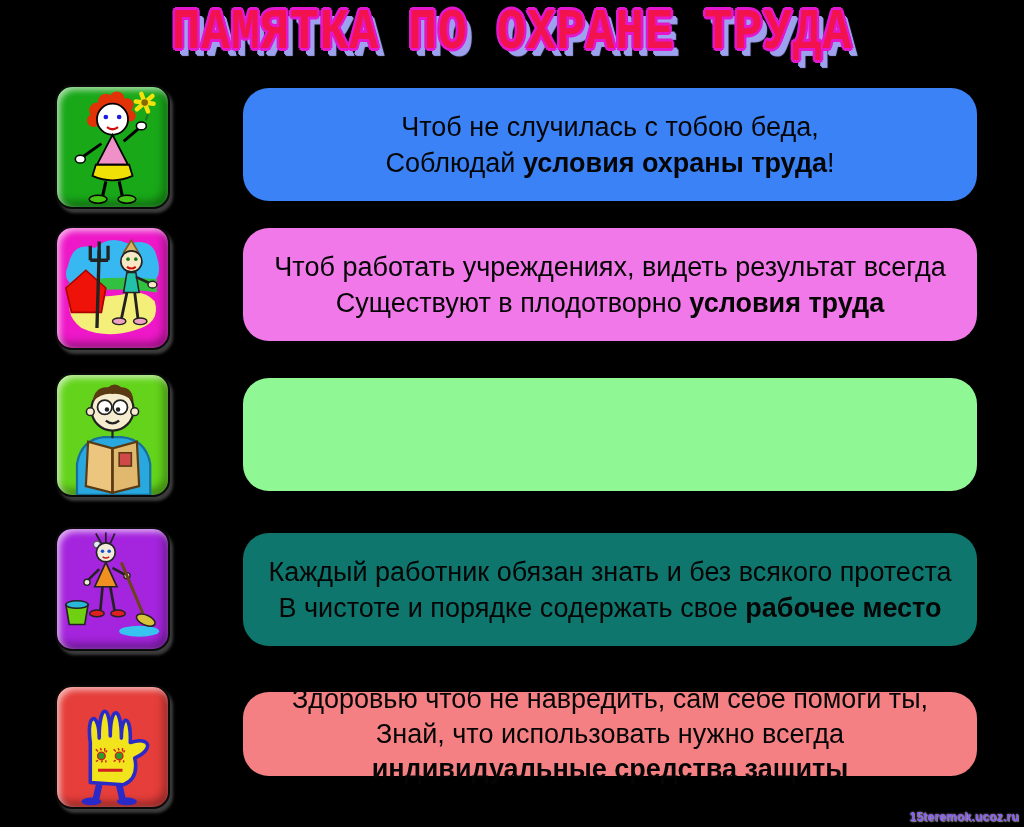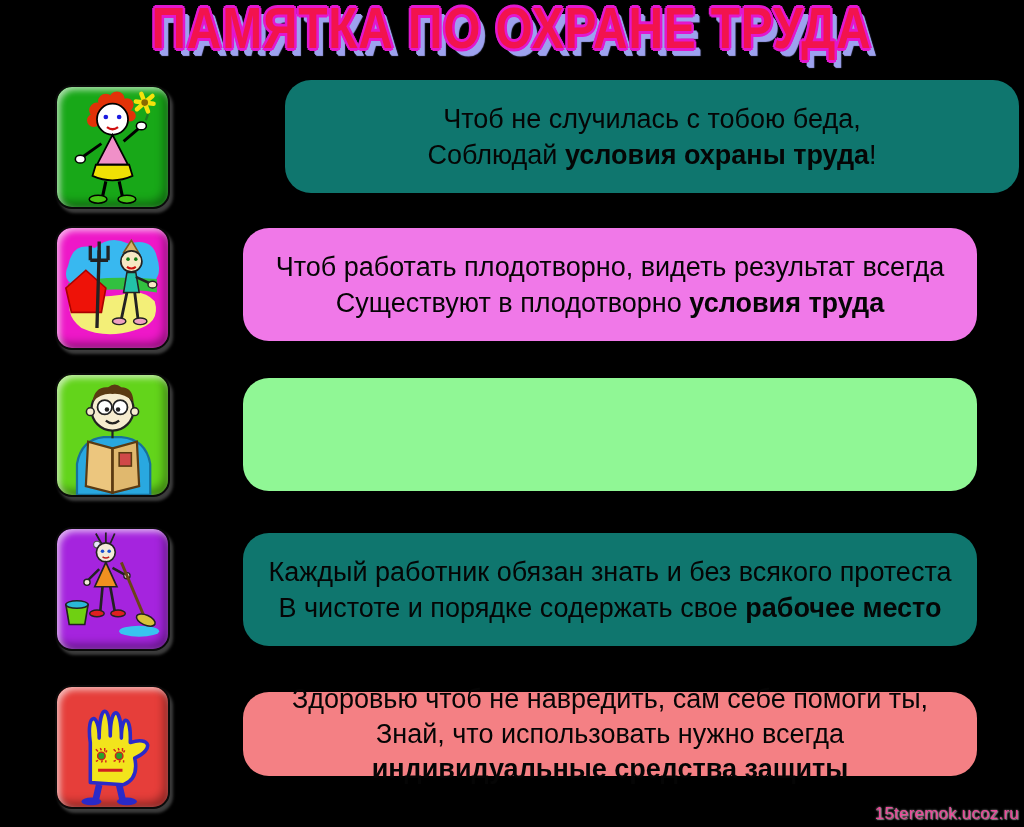--- a/index.html
+++ b/index.html
@@ -6,21 +6,21 @@
   #poster{
     position:relative;
     width:1024px;height:827px;
     background:#000;
     overflow:hidden;
     font-family:"Liberation Sans", sans-serif;
   }
   
   .title-wrap{
     position:absolute;top:0;left:0;width:1024px;height:62px;
-    display:flex;align-items:flex-start;justify-content:center;
+    display:flex;align-items:flex-end;justify-content:center;font-family:Liberation Mono, monospace;
   }
   .title-text{
     display:inline-block;
     font-size:57px;font-weight:bold;line-height:1;
     letter-spacing:1px;
     transform:scaleX(.84);
     color:#f2134e;
     white-space:nowrap;
     text-shadow:
       -2px -2px 0 #e217cf, 2px -2px 0 #e217cf,
@@ -52,21 +52,21 @@
   .line{
     font-size:27px;line-height:36px;color:#050505;
     text-align:center;white-space:nowrap;
   }
   .b{font-weight:bold;}
   .textbox.tall{height:84px;}
   .textbox.tall .line{line-height:35px;}
   
   .watermark{
     position:absolute;right:5px;bottom:3px;
-    font-size:17px;font-weight:normal;color:#ec4899;
+    font-size:12px;font-weight:bold;color:#8b5cf6;
     text-shadow:0 0 2px #b9b9b9, 1px 1px 1px rgba(220,220,220,.55);
     letter-spacing:.2px;
   }
 </style>
 </head>
 <body>
 
 <div id="poster">
 
   <div class="title-wrap">
@@ -97,21 +97,21 @@
       <path d="M50 43 L36 70 L64 70 Z" fill="#f090c8" stroke="#000" stroke-width="1.6"></path>
       <path d="M35 70 L65 70 L68 80 Q50 88 32 80 Z" fill="#f0e005" stroke="#000" stroke-width="1.6"></path>
       <path d="M40 51 L23 63 M60 49 L74 37" stroke="#000" stroke-width="2.6" fill="none"></path>
       <ellipse cx="21" cy="65" rx="4.5" ry="3.5" fill="#fff" stroke="#000" stroke-width="1.4"></ellipse>
       <ellipse cx="76" cy="35" rx="4.5" ry="3.5" fill="#fff" stroke="#000" stroke-width="1.4"></ellipse>
       <path d="M44 85 L41 99 M56 85 L59 99" stroke="#000" stroke-width="2.8" fill="none"></path>
       <ellipse cx="37" cy="101" rx="8" ry="3.6" fill="#46c414" stroke="#000" stroke-width="1.4"></ellipse>
       <ellipse cx="63" cy="101" rx="8" ry="3.6" fill="#46c414" stroke="#000" stroke-width="1.4"></ellipse>
     </svg>
   </div>
-  <div class="textbox" style="top: 80px; background-color: #0f766e; margin-left: 42px;">
+  <div class="textbox" style="top: 88px; background-color: #3b82f6;">
     <div class="line"><span>Чтоб не случилась с тобою беда,</span></div>
     <div class="line"><span>Соблюдай </span><span class="b">условия охраны труда</span><span>!</span></div>
   </div>
 
   <div class="icon-btn" style="top: 226px; background-color: rgb(238, 24, 200);">
     <svg viewBox="0 0 100 108">
       <path d="M10 34 Q14 12 34 18 Q48 6 64 14 Q86 8 90 26 Q96 44 84 50 L16 52 Q4 46 10 34 Z" fill="#38b8f0"></path>
       <path d="M10 50 Q40 42 90 46 L90 58 Q45 52 10 60 Z" fill="#32c040"></path>
       <path d="M16 58 Q4 76 22 90 Q44 100 70 92 Q94 86 88 66 Q78 54 58 60 Q34 64 16 58 Z" fill="#f3ef78"></path>
       <path d="M8 54 L26 38 L44 54 L40 76 L13 76 Z" fill="#ee1208" stroke="#a00" stroke-width="1.5"></path>
@@ -124,21 +124,21 @@
       <path d="M63 35 Q67 38 71 35" stroke="#d01010" stroke-width="1.8" fill="none"></path>
       <path d="M63 40 L60 58 L74 58 L71 40 Z" fill="#22c2a8" stroke="#222" stroke-width="1.4"></path>
       <path d="M71 44 L84 50" stroke="#222" stroke-width="2.4" fill="none"></path>
       <ellipse cx="86" cy="51" rx="4" ry="3" fill="#f7e7c4" stroke="#222" stroke-width="1.3"></ellipse>
       <path d="M63 58 L58 82 M70 58 L73 82" stroke="#222" stroke-width="2.6" fill="none"></path>
       <ellipse cx="56" cy="84" rx="6" ry="3" fill="#f0a0c0" stroke="#222" stroke-width="1.3"></ellipse>
       <ellipse cx="75" cy="84" rx="6" ry="3" fill="#f0a0c0" stroke="#222" stroke-width="1.3"></ellipse>
     </svg>
   </div>
   <div class="textbox" style="top: 228px; background-color: rgb(240, 120, 232);">
-    <div class="line"><span>Чтоб работать плодотворно, видеть результат всегда</span></div>
+    <div class="line"><span>Чтоб работать учреждениях, видеть результат всегда</span></div>
     <div class="line"><span>Существуют в плодотворно </span><span class="b">условия труда</span></div>
   </div>
 
   <div class="icon-btn" style="top: 373px; background-color: rgb(99, 212, 27);">
     <svg viewBox="0 0 100 108">
       <path d="M18 108 L18 80 Q22 58 42 56 L58 56 Q80 58 84 80 L84 108 Z" fill="#29a8e0" stroke="#17709c" stroke-width="2"></path>
       <circle cx="50" cy="31" r="19" fill="#f6eccf" stroke="#222" stroke-width="2"></circle>
       <path d="M32 24 Q34 10 46 11 Q52 6 58 11 Q68 11 69 24 Q60 16 50 17 Q40 16 32 24 Z" fill="#5a3a12"></path>
       <circle cx="30" cy="33" r="3.5" fill="#f6eccf" stroke="#222" stroke-width="1.4"></circle>
       <circle cx="70" cy="33" r="3.5" fill="#f6eccf" stroke="#222" stroke-width="1.4"></circle>

